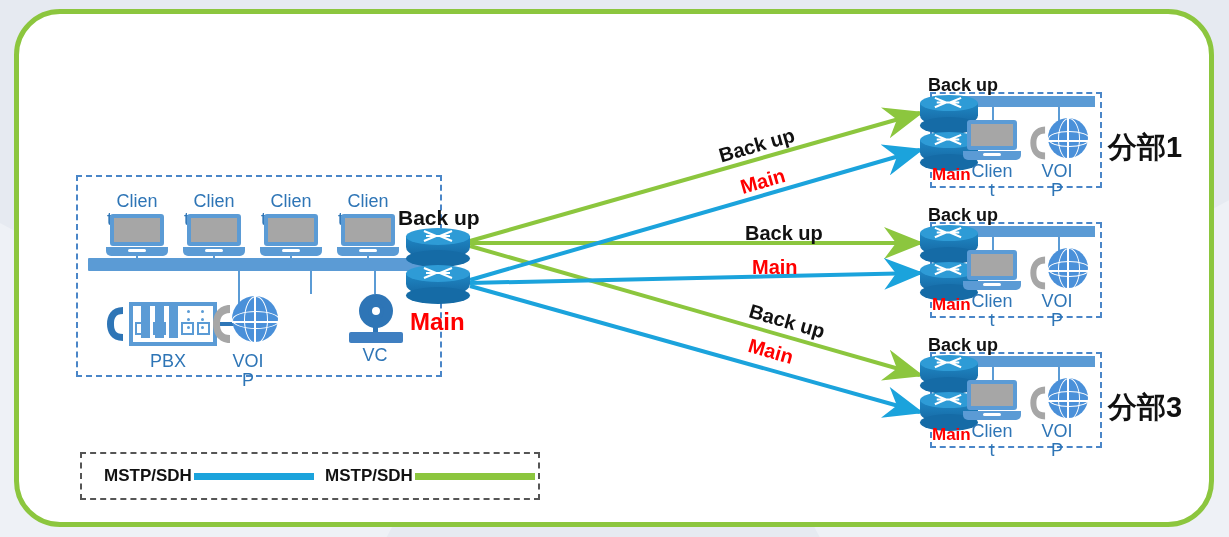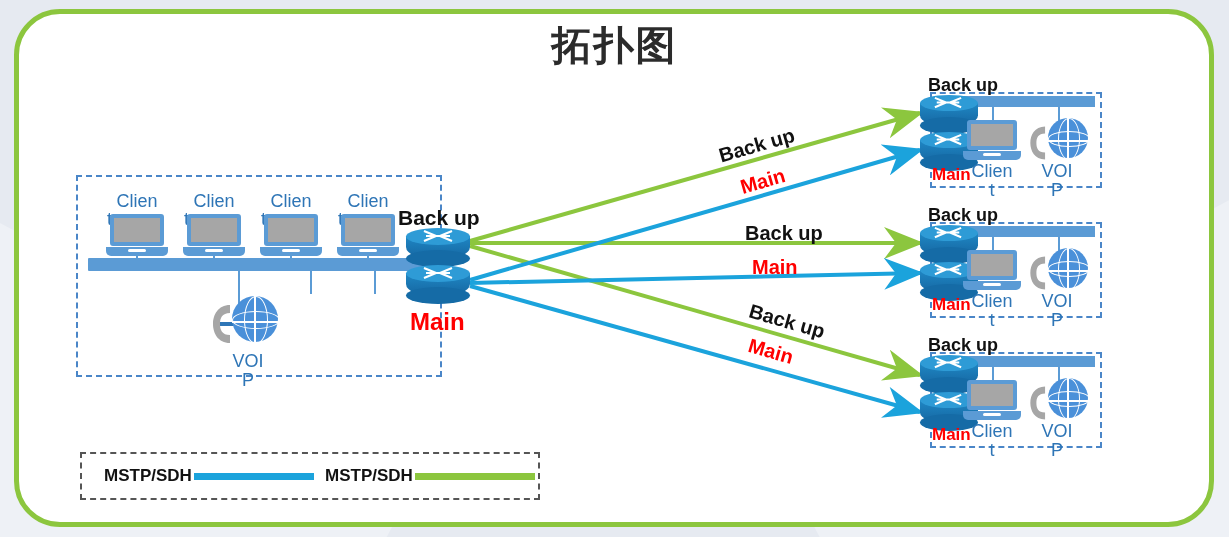--- a/index.html
+++ b/index.html
@@ -119,21 +119,20 @@
 <body>
 
 <div id="stage">
 
   <div class="bg-base"></div>
   <div class="bg-diag1"></div>
   <div class="bg-diag2"></div>
 
   <div class="card"></div>
 
-  <div class="title">拓扑图</div>
 
   <svg class="links" viewBox="0 0 1229 537">
     <defs>
       <marker id="arrG" markerWidth="10" markerHeight="8" refX="9" refY="4" orient="auto">
         <path d="M0,0 L10,4 L0,8 L3,4 Z" fill="#8CC63E"></path>
       </marker>
       <marker id="arrB" markerWidth="10" markerHeight="8" refX="9" refY="4" orient="auto">
         <path d="M0,0 L10,4 L0,8 L3,4 Z" fill="#1BA3DC"></path>
       </marker>
     </defs>
@@ -200,38 +199,70 @@
         <div class="base"></div>
         <div class="slot"></div>
     </div>
   </div>
   <div class="stem" style="left:367px;top:256px;height:12px;"></div>
 
   <div class="stem" style="left:238px;top:268px;height:42px;"></div>
   <div class="stem" style="left:310px;top:268px;height:26px;"></div>
   <div class="stem" style="left:374px;top:268px;height:26px;"></div>
 
+  <div style="position:absolute;left:103px;top:300px;">
+    <div class="pbx">
+      <svg class="handset" viewBox="0 0 26 40">
+        <path d="M20,3 C8,3 4,12 4,20 C4,28 8,37 20,37 L20,30 C12,30 11,25 11,20 C11,15 12,10 20,10 Z" fill="#2e75b6"></path>
+      </svg>
+      <div class="body"></div>
+      <div class="col" style="left:38px;"></div>
+      <div class="col" style="left:52px;"></div>
+      <div class="col" style="left:66px;"></div>
+      <div class="sq" style="left:32px;top:22px;"></div>
+      <div class="sq" style="left:50px;top:22px;"></div>
+      <div class="dots" style="left:84px;top:10px;"></div>
+      <div class="dots" style="left:84px;top:18px;"></div>
+      <div class="dots" style="left:84px;top:26px;"></div>
+      <div class="dots" style="left:98px;top:10px;"></div>
+      <div class="dots" style="left:98px;top:18px;"></div>
+      <div class="dots" style="left:98px;top:26px;"></div>
+      <div class="sq" style="left:78px;top:22px;"></div>
+      <div class="sq" style="left:94px;top:22px;"></div>
+    </div>
+    <div class="br-cap" style="left:30px;top:52px;width:70px;">PBX</div>
+  </div>
   <div style="position:absolute;left:217px;top:322px;width:22px;height:4px;background:#2e75b6;"></div>
 
   <div style="position:absolute;left:208px;top:296px;">
     <svg width="30" height="44" viewBox="0 0 30 44" style="position:absolute;left:0;top:6px;">
       <path d="M22,3 C10,3 5,13 5,22 C5,31 10,41 22,41 L22,33 C14,33 12,28 12,22 C12,16 14,11 22,11 Z" fill="#a6a6a6"></path>
     </svg>
     <div class="globe" style="position:absolute;left:14px;top:0;">
       <div class="ball"></div>
       <div class="meridian" style="left:22px;top:0;width:22px;height:46px;border-radius:50%;"></div>
       <div class="meridian" style="left:10px;top:15px;width:46px;height:16px;border-radius:50%;"></div>
       <div class="meridian" style="left:10px;top:21px;width:46px;height:4px;border-radius:0;border-width:0 0 2px 0;"></div>
       <div class="meridian" style="left:32px;top:0;width:2px;height:46px;border-radius:0;border-width:0 0 0 2px;"></div>
     </div>
     <div class="br-cap" style="left:5px;top:56px;width:70px;">VOI</div>
     <div class="br-cap" style="left:5px;top:75px;width:70px;">P</div>
   </div>
 
 
+  <div style="position:absolute;left:347px;top:294px;">
+    <div class="cam">
+      <div class="lens">
+          <i></i>
+        </div>
+      <div class="neck"></div>
+      <div class="stand"></div>
+    </div>
+    <div class="br-cap" style="left:-7px;top:52px;width:70px;">VC</div>
+  </div>
 
   <div class="lbl-backup" style="left:398px;top:206px;">Back up</div>
 
   <div class="router" style="left:406px;top:228px;">
     <div class="side"></div>
       <div class="bot"></div>
       <div class="face"></div>
     <svg viewBox="0 0 32 18">
       <path d="M2,3 L14,8 L2,13 M30,3 L18,8 L30,13 M4,8 L28,8" stroke="#ffffff" stroke-width="2.2" fill="none"></path>
     </svg>
@@ -290,20 +321,21 @@
       <div class="ball" style="left:8px;width:40px;height:40px;"></div>
       <div class="meridian" style="left:18px;top:0;width:20px;height:40px;"></div>
       <div class="meridian" style="left:8px;top:13px;width:40px;height:14px;"></div>
       <div class="meridian" style="left:8px;top:18px;width:40px;height:4px;border-radius:0;border-width:0 0 2px 0;"></div>
       <div class="meridian" style="left:27px;top:0;width:2px;height:40px;border-radius:0;border-width:0 0 0 2px;"></div>
     </div>
     <div class="br-cap" style="left:0px;top:44px;width:62px;">VOI</div>
     <div class="br-cap" style="left:0px;top:63px;width:62px;">P</div>
   </div>
 
+  <div class="br-name" style="left:1108px;top:128px;">分部1</div>
 
   <div class="br-box" style="left:930px;top:222px;width:172px;height:96px;"></div>
   <div class="br-bus" style="left:940px;top:226px;width:155px;"></div>
   <div class="lbl-backup" style="left:928px;top:205px;font-size:18px;">Back up</div>
 
   <div class="router" style="left:920px;top:225px;width:58px;height:36px;">
     <div class="side" style="width:58px;"></div>
       <div class="bot" style="width:58px;"></div>
     <div class="face" style="width:58px;height:16px;"></div>
     <svg viewBox="0 0 32 18" style="left:13px;width:30px;height:17px;">
@@ -390,20 +422,21 @@
       <div class="ball" style="left:8px;width:40px;height:40px;"></div>
       <div class="meridian" style="left:18px;top:0;width:20px;height:40px;"></div>
       <div class="meridian" style="left:8px;top:13px;width:40px;height:14px;"></div>
       <div class="meridian" style="left:8px;top:18px;width:40px;height:4px;border-radius:0;border-width:0 0 2px 0;"></div>
       <div class="meridian" style="left:27px;top:0;width:2px;height:40px;border-radius:0;border-width:0 0 0 2px;"></div>
     </div>
     <div class="br-cap" style="left:0px;top:44px;width:62px;">VOI</div>
     <div class="br-cap" style="left:0px;top:63px;width:62px;">P</div>
   </div>
 
+  <div class="br-name" style="left:1108px;top:388px;">分部3</div>
 
   <div class="legend">
     <div class="item" style="left:22px;">
       <span class="ltxt">MSTP/SDH</span>
       <span class="lline" style="background:#1BA3DC;"></span>
     </div>
     <div class="item" style="left:243px;">
       <span class="ltxt">MSTP/SDH</span>
       <span class="lline" style="background:#8CC63E;"></span>
     </div>

